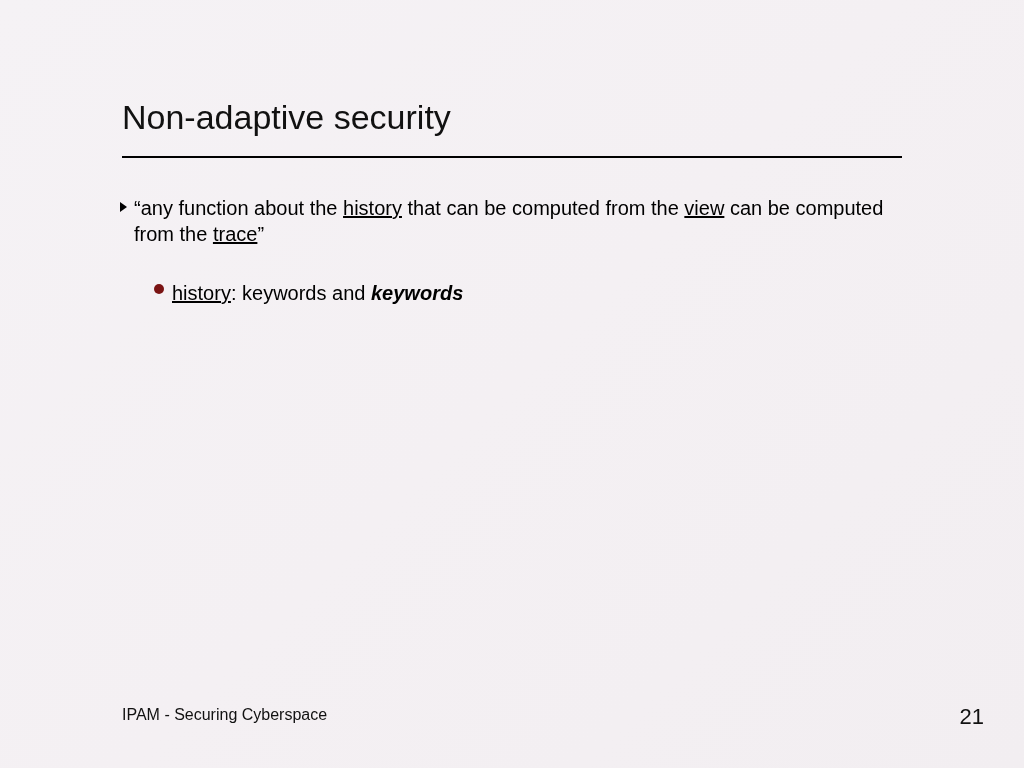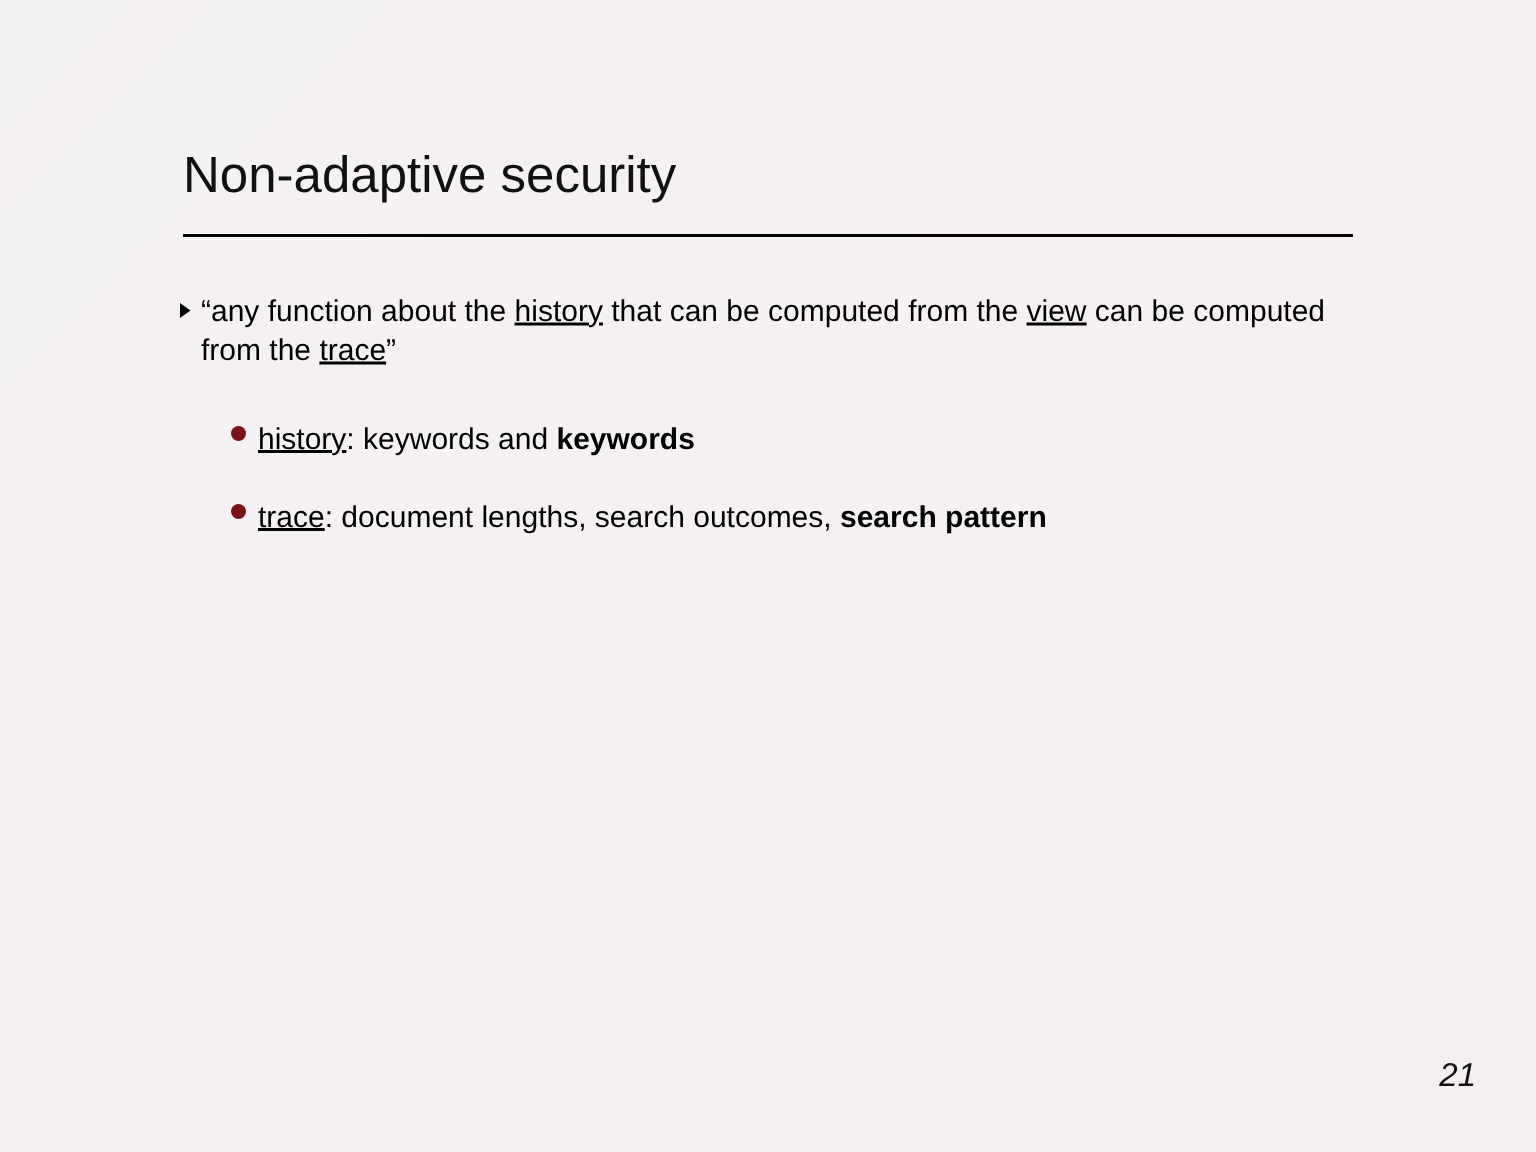--- a/index.html
+++ b/index.html
@@ -78,23 +78,22 @@
     bottom: 44px;
     font-size: 16px;
     color: #111;
   }
   .footer-right {
     position: absolute;
     right: 40px;
     bottom: 38px;
     font-size: 22px;
     color: #111;
-    font-style: italic;
   }
-  b { font-weight: 700; }
+  b { font-weight: 700; font-style: italic; }
 </style>
 </head>
 <body>
 
 <div class="slide">
 
   <div class="title">Non-adaptive security</div>
   <div class="rule"></div>
 
   <div class="content">
@@ -103,22 +102,19 @@
       <span class="arrow"></span>
       <span>“any function about the </span><span class="ul">history</span><span> that can be computed from the </span><span class="ul">view</span><span> can be computed from the </span><span class="ul">trace</span><span>”</span>
     </div>
 
     <div class="sub">
       <span class="dot"></span>
       <span class="ul">history</span><span>: keywords and </span><b>keywords</b>
     </div>
 
 
-    <div class="sub">
-      <span class="dot"></span>
-      <span class="ul">trace</span><span>: document lengths, search outcomes, </span><b>search pattern</b>
-    </div>
 
   </div>
 
+  <div class="footer-left">IPAM - Securing Cyberspace</div>
   <div class="footer-right">21</div>
 
 </div>
 
 </body></html>

